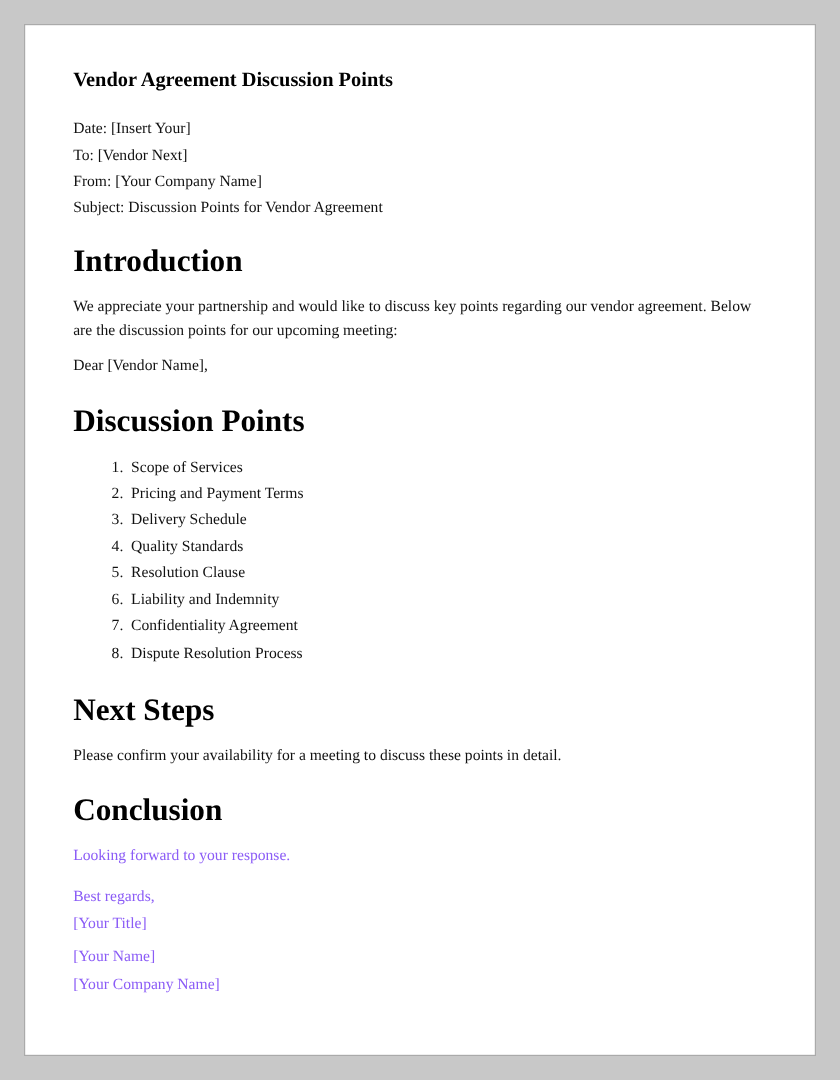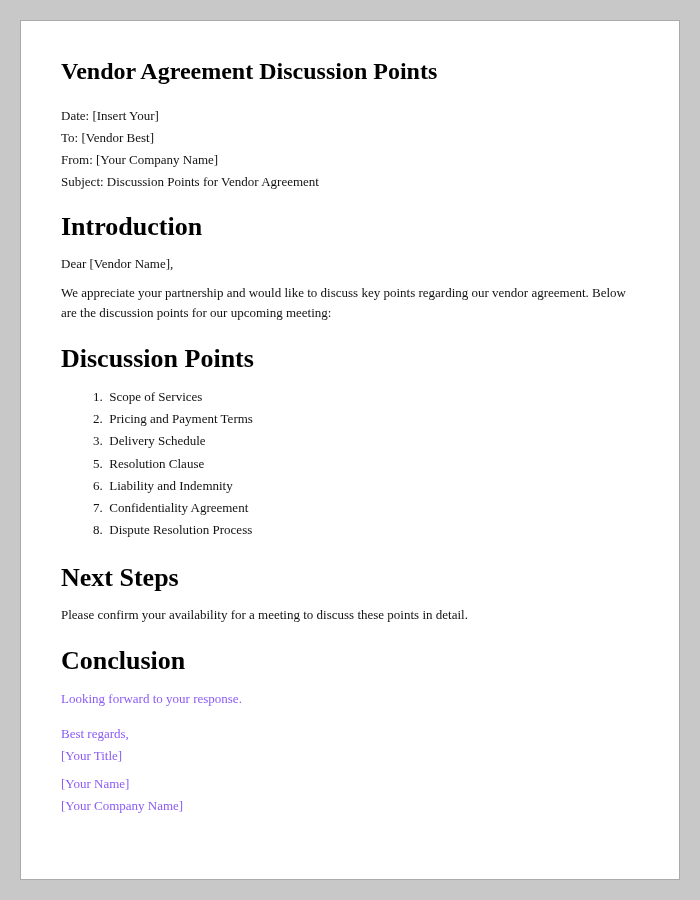--- a/index.html
+++ b/index.html
@@ -21,21 +21,21 @@
 
     .document {
       background: #ffffff;
       border: 1px solid #aaaaaa;
       width: 660px;
       min-height: 860px;
       padding: 36px 40px 40px 40px;
     }
 
     .doc-title {
-      font-size: 24px;
+      font-size: 17px;
       font-weight: bold;
       font-family: Georgia, serif;
       margin-bottom: 22px;
       line-height: 1.2;
     }
 
     .meta-line {
       font-size: 13px;
       font-family: Georgia, serif;
       margin-bottom: 6px;
@@ -88,37 +88,38 @@
   </style>
 </head>
 <body>
 
 <div class="document">
 
   <h1 class="doc-title">Vendor Agreement Discussion Points</h1>
 
   <div class="meta-block">
     <p class="meta-line">Date: [Insert Your]</p>
-    <p class="meta-line">To: [Vendor Best]</p>
+    <p class="meta-line">To: [Vendor Next]</p>
     <p class="meta-line">From: [Your Company Name]</p>
     <p class="meta-line">Subject: Discussion Points for Vendor Agreement</p>
   </div>
 
   <h2 class="section-heading">Introduction</h2>
 
+  <p class="body-text">We appreciate your partnership and would like to discuss key points regarding our vendor agreement. Below are the discussion points for our upcoming meeting:</p>
+
   <p class="body-text">Dear [Vendor Name],</p>
-
-  <p class="body-text">We appreciate your partnership and would like to discuss key points regarding our vendor agreement. Below are the discussion points for our upcoming meeting:</p>
 
   <h2 class="section-heading">Discussion Points</h2>
 
   <ol class="discussion-list">
     <li>1.&nbsp;&nbsp;<span>Scope of Services</span></li>
     <li>2.&nbsp;&nbsp;<span>Pricing and Payment Terms</span></li>
     <li>3.&nbsp;&nbsp;<span>Delivery Schedule</span></li>
+    <li>4.&nbsp;&nbsp;<span>Quality Standards</span></li>
     <li>5.&nbsp;&nbsp;<span>Resolution Clause</span></li>
     <li>6.&nbsp;&nbsp;<span>Liability and Indemnity</span></li>
     <li>7.&nbsp;&nbsp;<span>Confidentiality Agreement</span></li>
     <li>8.&nbsp;&nbsp;<span>Dispute Resolution Process</span></li>
   </ol>
 
   <h2 class="section-heading">Next Steps</h2>
 
   <p class="body-text">Please confirm your availability for a meeting to discuss these points in detail.</p>
 

